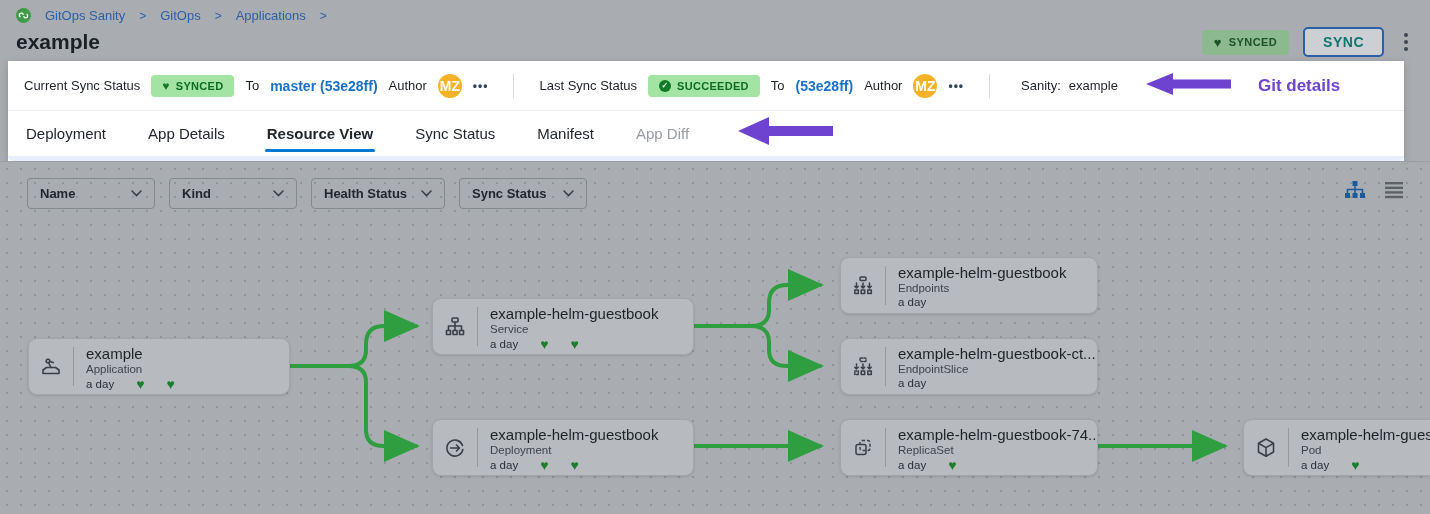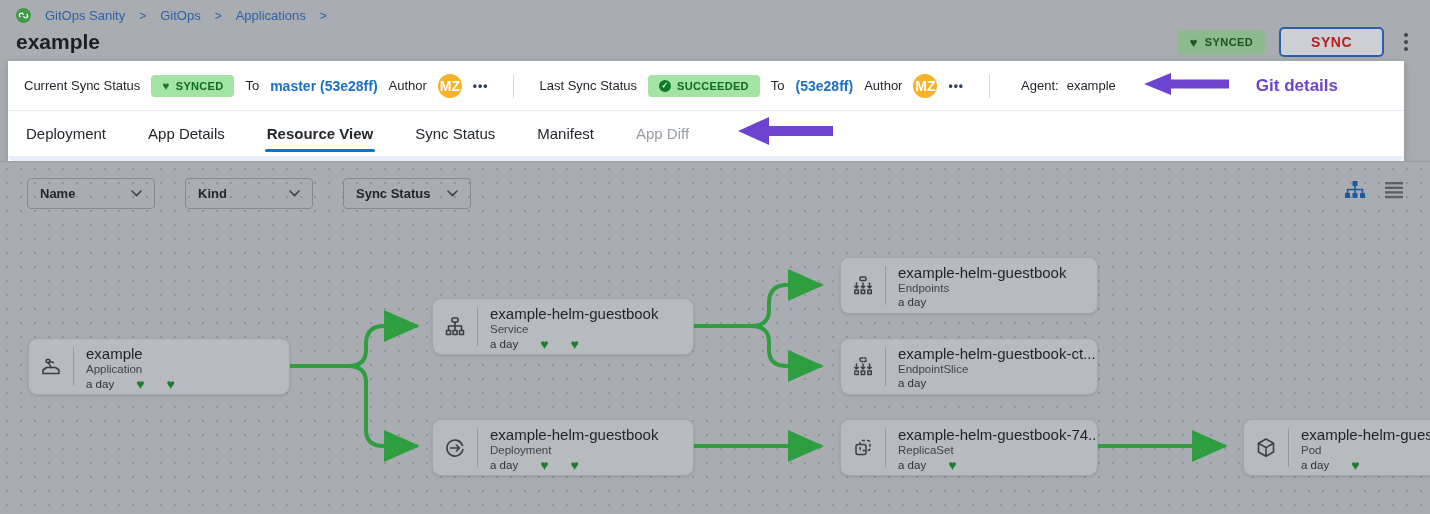--- a/index.html
+++ b/index.html
@@ -19,22 +19,22 @@
   .bc-sep { color:#2d5fa7; font-size:12px; }
   .title-row { display:flex; align-items:center; justify-content:space-between; margin-top:4px; }
   .page-title { font-size:21px; font-weight:700; color:#1b2025; }
   .header-right { display:flex; align-items:center; gap:14px; }
   .healthy-badge {
     background:#8cb98e; color:#1c5424; font-size:11px; font-weight:700; letter-spacing:.4px;
     border-radius:4px; padding:6px 12px; display:inline-flex; align-items:center; gap:7px;
   }
   .healthy-badge .hrt { font-size:13px; line-height:1; color:#1c5424; }
   .sync-btn {
-    background:#ccd0d4; border:2px solid #2c5fa8; color:#b91c1c; font-weight:700;
-    font-size:14px; letter-spacing:.5px; border-radius:5px; padding:5px 30px; cursor:pointer;
+    background:#ccd0d4; border:2px solid #2c5fa8; color:#0f766e; font-weight:700;
+    font-size:14px; letter-spacing:.5px; border-radius:5px; padding:5px 18px; cursor:pointer;
     font-family:"Liberation Sans", sans-serif;
   }
   .kebab { display:inline-flex; flex-direction:column; gap:3px; cursor:pointer; padding:2px 6px; }
   .kebab i { width:4px; height:4px; border-radius:50%; background:#3d4654; }
 
   
   .card {
     position:absolute; left:8px; top:61px; width:1396px; height:100px;
     background:#ffffff; border-radius:0; box-shadow:0 2px 8px rgba(0,0,0,.18);
   }
@@ -72,21 +72,21 @@
   .tabs-row .ann-arrow { margin-left:8px; }
 
   
   .canvas {
     position:absolute; left:0; top:161px; width:1430px; height:353px;
     background-color:#a9adb1;
     background-image:radial-gradient(circle, #8f9499 1.1px, transparent 1.2px);
     background-size:14px 14px;
     border-top:1px solid #9a9ea2;
   }
-  .filters { position:absolute; left:27px; top:16px; display:flex; gap:30px; }
+  .filters { position:absolute; left:27px; top:16px; display:flex; gap:14px; }
   .chip {
     height:31px; border:1px solid #84898e; border-radius:4px; background:transparent;
     display:inline-flex; align-items:center; justify-content:space-between; gap:8px;
     padding:0 12px; font-size:13px; font-weight:700; color:#22272d; cursor:pointer;
   }
   .chip-name, .chip-kind, .chip-sync { width:128px; }
   .chip-health { width:134px; }
   .view-toggles { position:absolute; right:26px; top:18px; display:flex; gap:18px; align-items:center; }
   .toggle { cursor:pointer; display:inline-flex; }
 
@@ -158,21 +158,21 @@
       <span class="check-circle">✓</span>
       <span>SUCCEEDED</span>
     </span>
     <span>To</span>
     <a class="commit-link">(53e28ff)</a>
     <span>Author</span>
     <span class="avatar">MZ</span>
     <span class="more-dots">•••</span>
     <span class="vdiv"></span>
     <span class="agent-group">
-      <span>Agent:</span>
+      <span>Sanity:</span>
       <span>example</span>
     </span>
     <span class="ann-arrow">
       <svg width="86" height="24" viewBox="0 0 86 24">
           <path d="M1 12 L28 1 V7.5 H86 V16.5 H28 V23 Z" fill="#6d43cf"></path>
         </svg>
     </span>
     <span class="ann-text">Git details</span>
   </div>
   <div class="tabs-row">
@@ -194,20 +194,26 @@
 
   <div class="filters">
     <span class="chip chip-name">
       <span>Name</span>
       <svg width="11" height="7" viewBox="0 0 11 7">
           <path d="M1 1 L5.5 5.5 L10 1" stroke="#3c4248" stroke-width="1.6" fill="none" stroke-linecap="round"></path>
         </svg>
     </span>
     <span class="chip chip-kind">
       <span>Kind</span>
+      <svg width="11" height="7" viewBox="0 0 11 7">
+          <path d="M1 1 L5.5 5.5 L10 1" stroke="#3c4248" stroke-width="1.6" fill="none" stroke-linecap="round"></path>
+        </svg>
+    </span>
+    <span class="chip chip-health">
+      <span>Health Status</span>
       <svg width="11" height="7" viewBox="0 0 11 7">
           <path d="M1 1 L5.5 5.5 L10 1" stroke="#3c4248" stroke-width="1.6" fill="none" stroke-linecap="round"></path>
         </svg>
     </span>
     <span class="chip chip-sync">
       <span>Sync Status</span>
       <svg width="11" height="7" viewBox="0 0 11 7">
           <path d="M1 1 L5.5 5.5 L10 1" stroke="#3c4248" stroke-width="1.6" fill="none" stroke-linecap="round"></path>
         </svg>
     </span>

